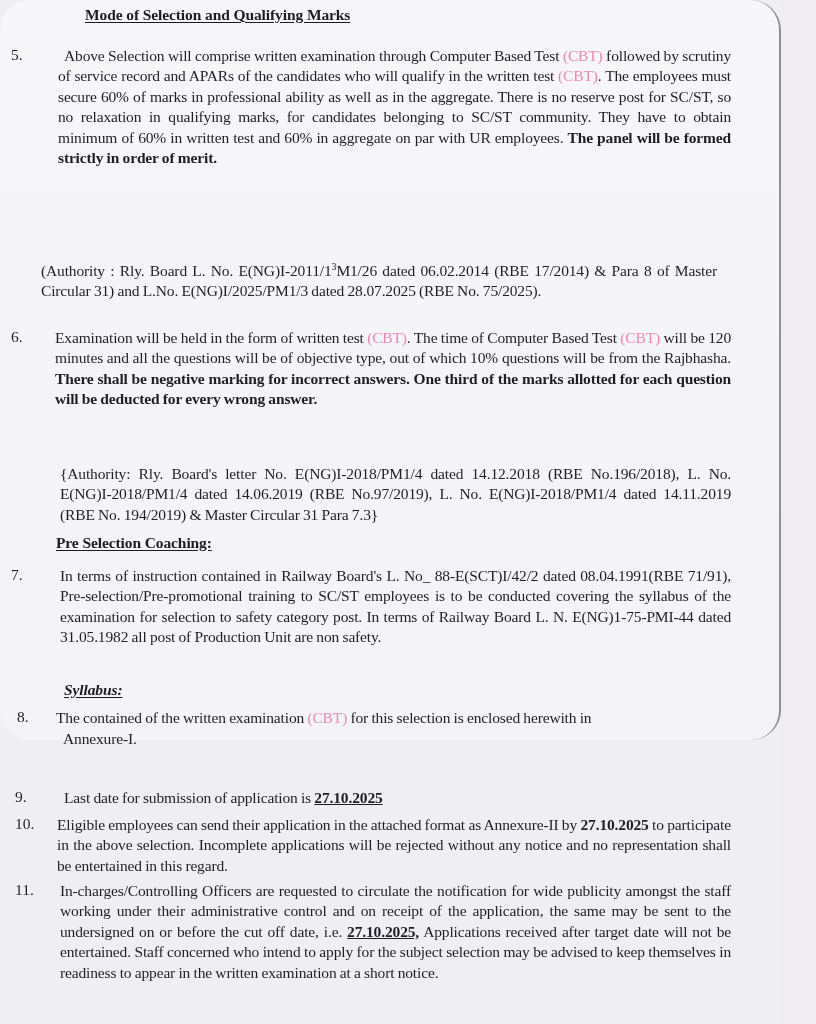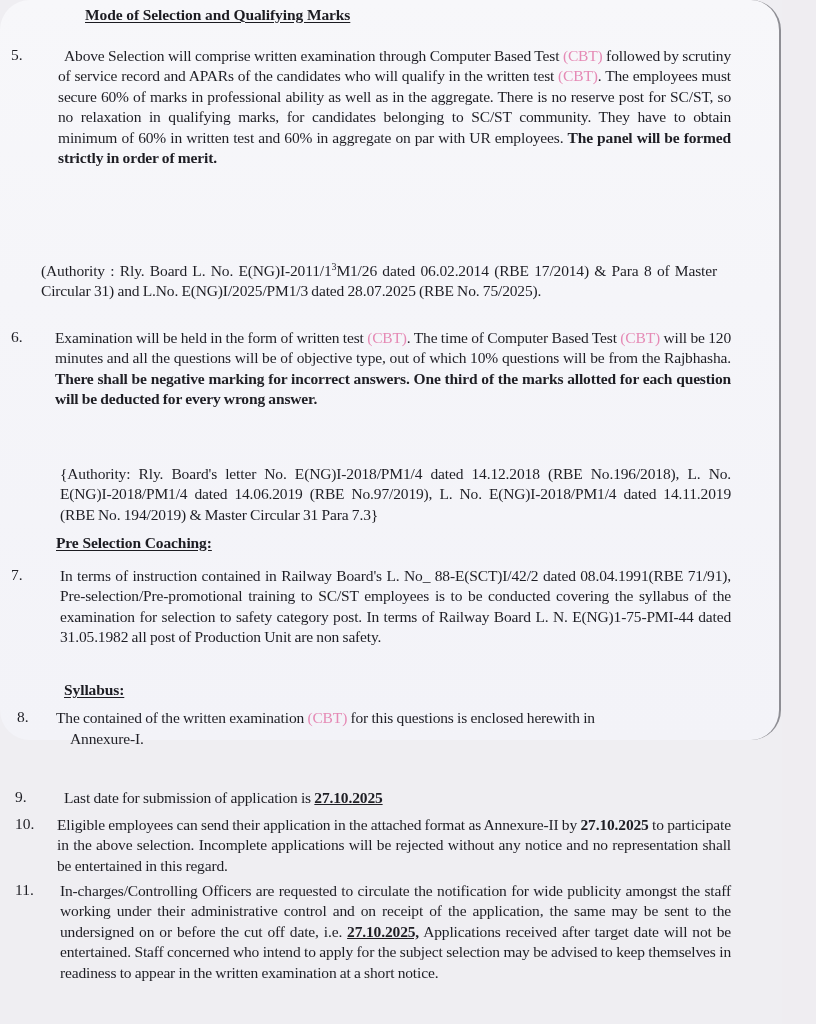--- a/index.html
+++ b/index.html
@@ -88,25 +88,25 @@
   <div class="num" style="left:11px; top:328px;">6.</div>
   <div class="para" style="left:55px; top:328px; width:676px;"><span>Examination will be held in the form of written test </span><span class="cbt">(CBT)</span><span>. The time of Computer Based Test </span><span class="cbt">(CBT)</span><span> will be 120 minutes and all the questions will be of objective type, out of which 10% questions will be from the Rajbhasha. </span><b>There shall be negative marking for incorrect answers. One third of the marks allotted for each question will be deducted for every wrong answer.</b></div>
 
   <div class="para" style="left:60px; top:464px; width:671px;">{Authority: Rly. Board's letter No. E(NG)I-2018/PM1/4 dated 14.12.2018 (RBE No.196/2018), L. No. E(NG)I-2018/PM1/4 dated 14.06.2019 (RBE No.97/2019), L. No. E(NG)I-2018/PM1/4 dated 14.11.2019 (RBE No. 194/2019) &amp; Master Circular 31 Para 7.3}</div>
 
   <div class="heading" style="left:56px; top:519px;margin-top:15px;">Pre Selection Coaching:</div>
 
   <div class="num" style="left:11px; top:566px;">7.</div>
   <div class="para" style="left:60px; top:566px; width:671px;">In terms of instruction contained in Railway Board's L. No_ 88-E(SCT)I/42/2 dated 08.04.1991(RBE 71/91), Pre-selection/Pre-promotional training to SC/ST employees is to be conducted covering the syllabus of the examination for selection to safety category post. In terms of Railway Board L. N. E(NG)1-75-PMI-44 dated 31.05.1982 all post of Production Unit are non safety.</div>
 
-  <div class="heading" style="left:64px; top:681px;">Syllabus:</div>
+  <div class="heading" style="left:64px; top:681px;font-style:italic;">Syllabus:</div>
 
   <div class="num" style="left:17px; top:708px;">8.</div>
-  <div class="para" style="left:56px; top:708px; width:680px;"><span>The contained of the written examination </span><span class="cbt">(CBT)</span><span> for this questions is enclosed herewith in</span></div>
-  <div class="para" style="left:63px; top:729px; width:600px;margin-left:7px;">Annexure-I.</div>
+  <div class="para" style="left:56px; top:708px; width:680px;"><span>The contained of the written examination </span><span class="cbt">(CBT)</span><span> for this selection is enclosed herewith in</span></div>
+  <div class="para" style="left:63px; top:729px; width:600px;">Annexure-I.</div>
 
 
   <div class="num" style="left:15px; top:788px;">9.</div>
   <div class="para" style="left:64px; top:788px; width:675px;"><span>Last date for submission of application is </span><b class="u">27.10.2025</b></div>
 
   <div class="num" style="left:15px; top:815px;text-align:right;">10.</div>
   <div class="para" style="left:57px; top:815px; width:674px;"><span>Eligible employees can send their application in the attached format as Annexure-II by </span><b>27.10.2025</b><span> to participate in the above selection. Incomplete applications will be rejected without any notice and no representation shall be entertained in this regard.</span></div>
 
   <div class="num" style="left:15px; top:881px;text-align:center;">11.</div>
   <div class="para" style="left:60px; top:881px; width:671px;"><span>In-charges/Controlling Officers are requested to circulate the notification for wide publicity amongst the staff working under their administrative control and on receipt of the application, the same may be sent to the undersigned on or before the cut off date, i.e. </span><b class="u">27.10.2025,</b><span> Applications received after target date will not be entertained. Staff concerned who intend to apply for the subject selection may be advised to keep themselves in readiness to appear in the written examination at a short notice.</span></div>

